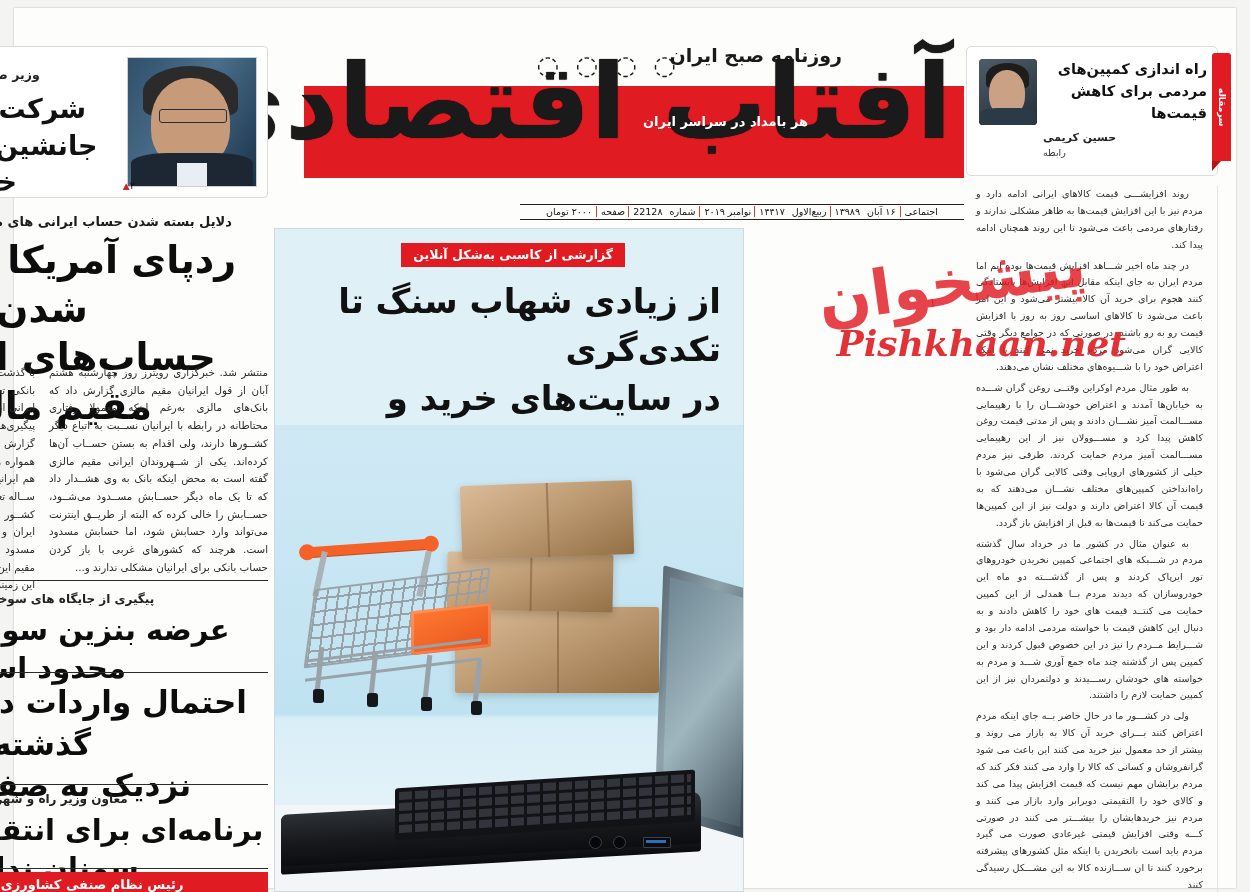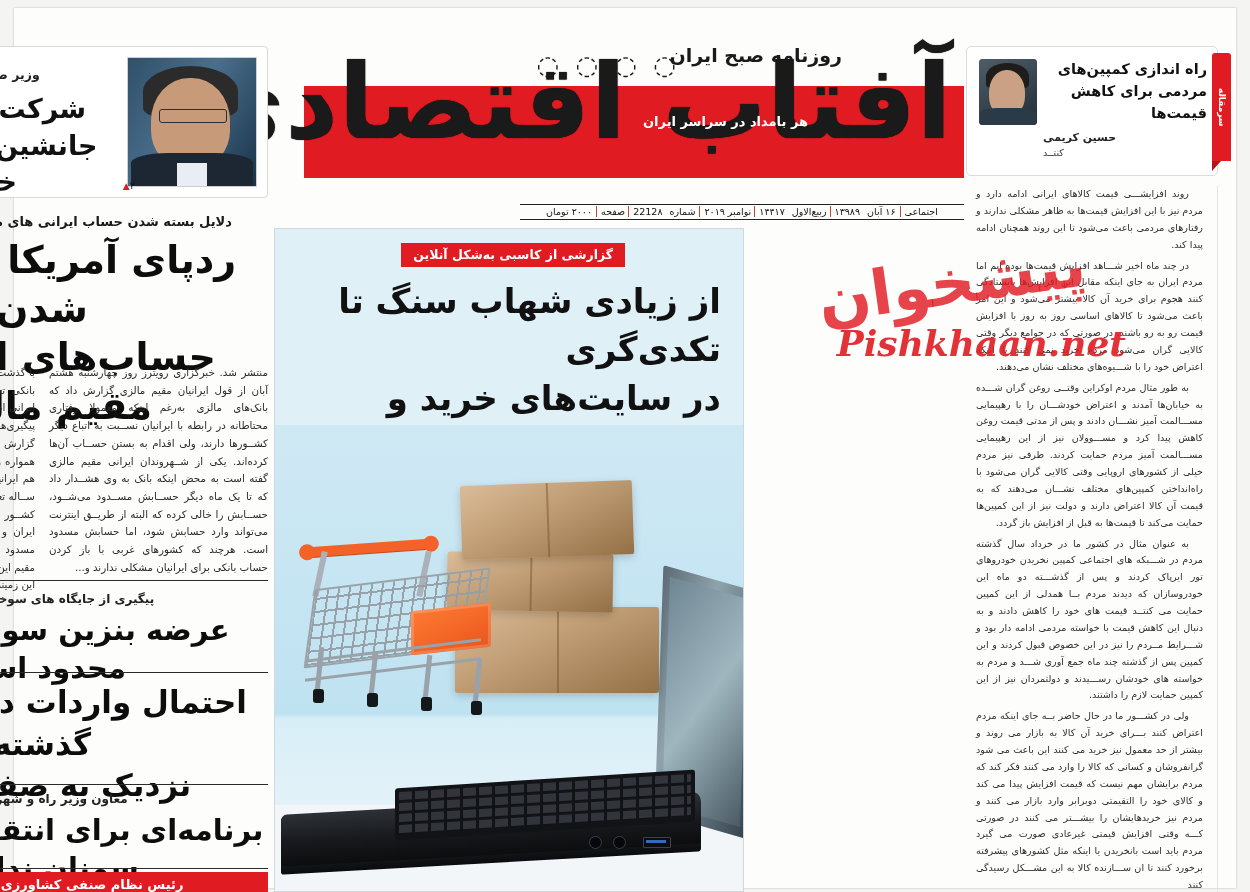--- a/index.html
+++ b/index.html
@@ -495,21 +495,21 @@
       <div class="edit-photo">
         <div class="face">
           <div class="face-bg" style="background:linear-gradient(150deg,#4e5d68,#222e38);"></div>
           <div class="face-hair" style="background:#1f1d1c;"></div>
           <div class="face-skin" style="background:#caa184;"></div>
           <div class="face-suit" style="background:#2a3a46;"></div>
         </div>
       </div>
       <div class="edit-head">راه اندازی کمپین‌های مردمی برای کاهش قیمت‌ها</div>
       <div class="edit-name">حسین کریمی</div>
-      <div class="edit-role">کنتــد</div>
+      <div class="edit-role">رابطه</div>
     </div>
 
     <div class="edit-body">
       <p>روند افزایشـــی قیمت کالاهای ایرانی ادامه دارد و مردم نیز با این افزایش قیمت‌ها به ظاهر مشکلی ندارند و رفتارهای مردمی باعث می‌شود تا این روند همچنان ادامه پیدا کند.</p>
       <p>در چند ماه اخیر شـــاهد افزایش قیمت‌ها بوده ایم اما مردم ایران به جای اینکه مقابل این افزایش‌ها بایستادگی کنند هجوم برای خرید آن کالا بیشتر می‌شود و این امر باعث می‌شود تا کالاهای اساسی روز به روز با افزایش قیمت رو به رو باشند. در صورتی که در جوامع دیگر وقتی کالایی گران می‌شود مردم خرید نمی کنند یا اینکه اعتراض خود را با شـــیوه‌های مختلف نشان می‌دهند.</p>
       <p>به طور مثال مردم اوکراین وقتــی روغن گران شـــده به خیابان‌ها آمدند و اعتراض خودشـــان را با رهپیمایی مســـالمت آمیز نشـــان دادند و پس از مدتی قیمت روغن کاهش پیدا کرد و مســـوولان نیز از این رهپیمایی مســـالمت آمیز مردم حمایت کردند. طرفی نیز مردم خیلی از کشورهای اروپایی وقتی کالایی گران می‌شود با راه‌انداختن کمپین‌های مختلف نشـــان می‌دهند که به قیمت آن کالا اعتراض دارند و دولت نیز از این کمپین‌ها حمایت می‌کند تا قیمت‌ها به قبل از افزایش باز گردد.</p>
       <p>به عنوان مثال در کشور ما در خرداد سال گذشته مردم در شـــبکه های اجتماعی کمپین نخریدن خودروهای تور ایرپاک کردند و پس از گذشـــته دو ماه این خودروسازان که دیدند مردم بــا همدلی از این کمپین حمایت می کنتــد قیمت های خود را کاهش دادند و به دنبال این کاهش قیمت با خواسته مردمی ادامه دار بود و شـــرایط مــردم را نیز در این خصوص قبول کردند و این کمپین پس از گذشته چند ماه جمع آوری شـــد و مردم به خواسته های خودشان رســـیدند و دولتمردان نیز از این کمپین حمایت لازم را داشتند.</p>
       <p>ولی در کشـــور ما در حال حاضر بــه جای اینکه مردم اعتراض کنند بـــرای خرید آن کالا به بازار می روند و بیشتر از حد معمول نیز خرید می کنند این باعث می شود گرانفروشان و کسانی که کالا را وارد می کنند فکر کند که مردم برایشان مهم نیست که قیمت افزایش پیدا می کند و کالای خود را التقیمتی دوبرابر وارد بازار می کنند و مردم نیز خریدهایشان را بیشـــتر می کنند در صورتی کـــه وقتی افزایش قیمتی غیرعادی صورت می گیرد مردم باید است بانخریدن یا اینکه مثل کشورهای پیشرفته برخورد کنند تا ان ســـازنده کالا به این مشـــکل رسیدگی کنند</p>
     </div>
   </div>

